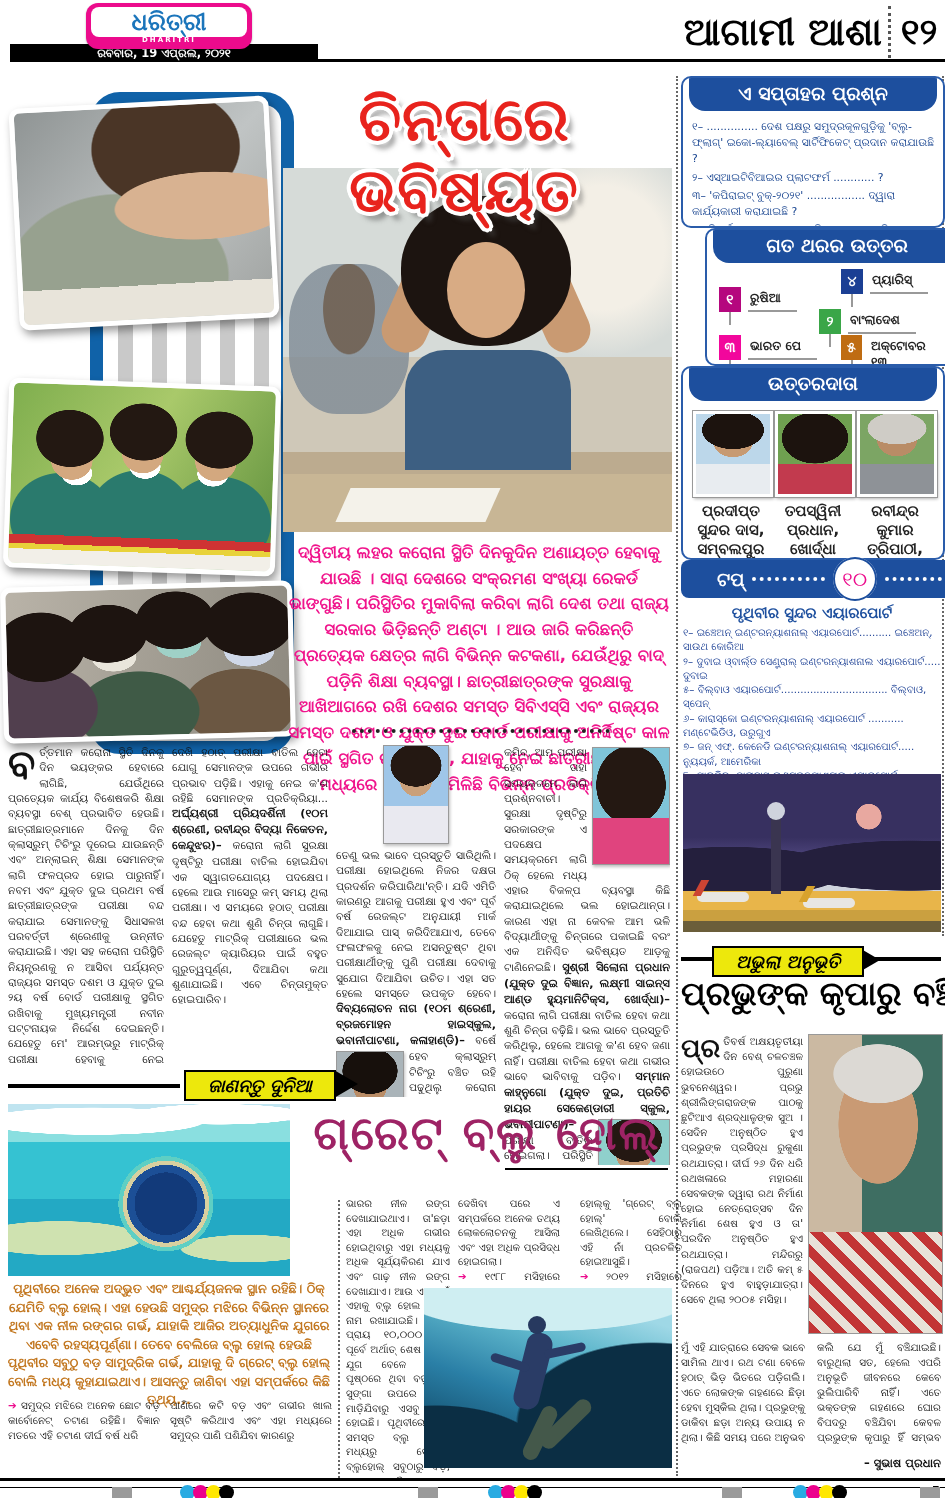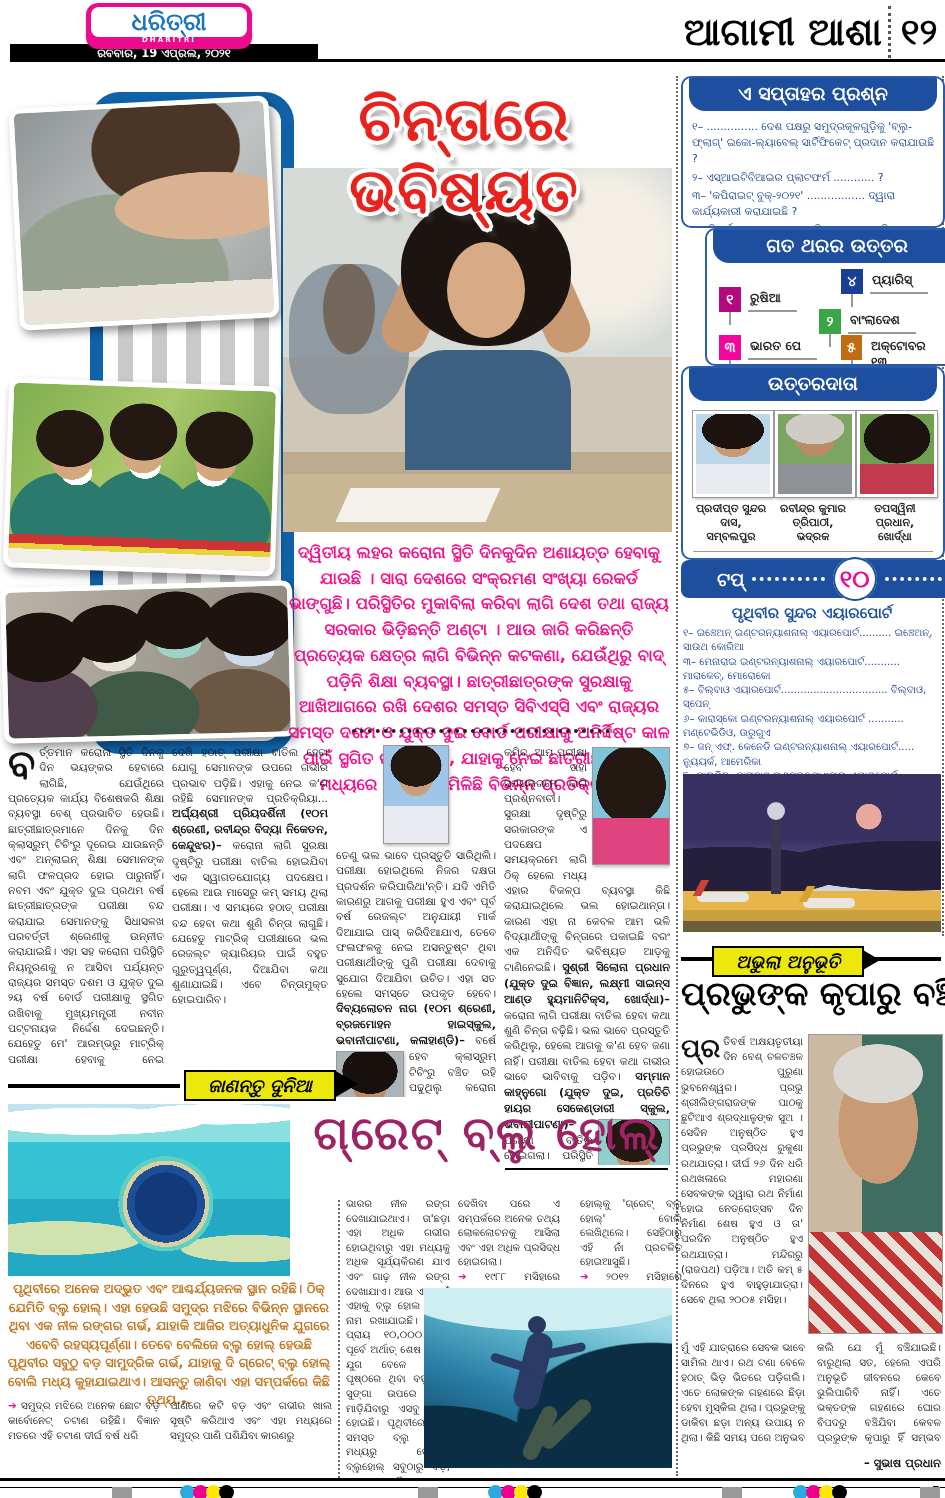--- a/index.html
+++ b/index.html
@@ -115,40 +115,40 @@
   .sbox-head{background:#1d4f9e;color:#fff;text-align:center;font-size:19px;font-weight:800;
       padding:4px 0 6px 0;border-radius:0 0 16px 16px;margin:0 6px;}
   .qlist{padding:8px 9px 6px 9px;color:#14418e;font-size:10.8px;line-height:1.5;font-weight:500;}
   .qlist div{margin-bottom:2px;}
   .chips{position:relative;height:100px;margin:6px 8px 0 8px;}
   .chip{position:absolute;display:flex;align-items:flex-start;}
   .chip-num{width:22px;height:25px;color:#fff;font-weight:800;font-size:14px;display:flex;align-items:center;justify-content:center;}
   .chip-label{margin:3px 0 0 7px;font-size:12.5px;font-weight:bold;color:#222;border-bottom:2px solid #999;padding:0 16px 4px 2px;}
   .chip-tail{position:absolute;left:10px;top:25px;width:2px;height:13px;background:#999;}
   .resp-row{display:flex;justify-content:space-between;padding:10px 10px 0 10px;}
-  .resp{width:76px;text-align:center;font-size:11px;line-height:1.25;font-weight:bold;color:#222;}
+  .resp{width:76px;text-align:center;font-size:15px;line-height:1.25;font-weight:bold;color:#222;}
   .resp .ph{width:74px;height:80px;border:3px solid #fff;outline:1px solid #999;box-shadow:1px 2px 3px rgba(0,0,0,.3);margin-bottom:5px;}
   .ph.r1{background:linear-gradient(180deg,transparent 0 62%,#e8ecf0 62%),
       radial-gradient(ellipse 42% 24% at 50% 20%,#1c130e 0 99%,transparent),
       radial-gradient(ellipse 27% 20% at 50% 34%,#c79a72 0 99%,transparent),#bcd7ea;}
   .ph.r2{background:linear-gradient(180deg,transparent 0 62%,#c23a4e 62%),
       radial-gradient(ellipse 45% 32% at 50% 30%,#1c130e 0 99%,transparent),
       radial-gradient(ellipse 25% 18% at 50% 33%,#caa07a 0 99%,transparent),#6fa050;}
   .ph.r3{background:linear-gradient(180deg,transparent 0 62%,#8e9297 62%),
       radial-gradient(ellipse 40% 20% at 50% 18%,#cfccc6 0 99%,transparent),
       radial-gradient(ellipse 27% 20% at 50% 33%,#b98c66 0 99%,transparent),#7ca564;}
   .resp-note{margin:8px 10px 6px 10px;border-top:1px solid #999;padding-top:5px;text-align:center;
       font-size:10.6px;color:#222;line-height:1.5;}
   .resp-note b{font-weight:800;}
   .topbar{left:681px;top:560px;width:260px;height:38px;background:#1d4f9e;border-radius:8px;
       display:flex;align-items:center;overflow:visible;padding-left:24px;}
   .topbar .tlabel{color:#fff;font-weight:800;font-size:19px;margin-left:12px;}
   .topbar .tdots{flex:1;border-top:4px dotted #fff;height:0;margin:0 8px;}
   .topbar .tcirc{width:44px;height:44px;border-radius:50%;background:#fff;box-shadow:0 0 0 2px #1d4f9e inset;
-      display:flex;align-items:center;justify-content:center;font-size:24px;font-weight:700;color:#ec0b8c;flex:0 0 44px;}
+      display:flex;align-items:center;justify-content:center;font-size:20px;font-weight:400;color:#ec0b8c;flex:0 0 44px;}
   .toplist-title{left:683px;top:604px;width:258px;text-align:center;font-size:15px;font-weight:800;color:#1d4f9e;}
   .toplist{left:683px;top:626px;width:260px;font-size:10.2px;color:#1b3f94;line-height:1.4;font-weight:500;}
   .airport{left:683px;top:774px;width:258px;height:158px;overflow:hidden;background:
       linear-gradient(180deg,transparent 0 74%,#e8b54a 74% 86%,#caa040 86% 93%,#6b5e3a 93%),
       radial-gradient(circle 13px at 72% 27%,#e8a8a0 0 96%,rgba(232,168,160,.4) 99%,transparent),
       radial-gradient(ellipse 45% 16% at 18% 62%,#241f3d 0 98%,transparent),
       radial-gradient(ellipse 50% 16% at 88% 58%,#241f3d 0 98%,transparent),
       radial-gradient(ellipse 48% 12% at 70% 70%,#cfd3dd 0 98%,transparent),
       linear-gradient(180deg,#373060 0 40%,#5d5390 62%,#8a6f9e 75%,#9f85a8);}
   .ap-tower{position:absolute;left:88px;top:40px;width:10px;height:80px;background:#3a3550;}
@@ -335,48 +335,48 @@
 
   <div class="abs sbox" style="top:366px;height:190px;">
     <div class="sbox-head">ଉତ୍ତରଦାତା</div>
     <div class="resp-row">
       <div class="resp">
         <div class="ph r1"></div>
         <div>ପ୍ରଦୀପ୍ତ ସୁନ୍ଦର ଦାସ,</div>
         <div>ସମ୍ବଲପୁର</div>
       </div>
       <div class="resp">
+        <div class="ph r2"></div>
+        <div>ତପସ୍ୱିନୀ ପ୍ରଧାନ,</div>
+        <div>ଖୋର୍ଦ୍ଧା</div>
+      </div>
+      <div class="resp">
         <div class="ph r3"></div>
         <div>ରବୀନ୍ଦ୍ର କୁମାର</div>
         <div>ତ୍ରିପାଠୀ, ଭଦ୍ରକ</div>
-      </div>
-      <div class="resp">
-        <div class="ph r2"></div>
-        <div>ତପସ୍ୱିନୀ ପ୍ରଧାନ,</div>
-        <div>ଖୋର୍ଦ୍ଧା</div>
       </div>
     </div>
     <div class="resp-note">
       <b>ସୂଚନା:</b>
       <span>ଆଗାମୀ ଆଶା ପୃଷ୍ଠା ପାଇଁ ଲେଖା ଓ ଫଟୋ ପଠାଇବା ଲାଗି</span><br>
       
       
     </div>
   </div>
 
   <div class="abs topbar">
     <span class="tlabel">ଟପ୍</span>
     <span class="tdots"></span>
     <span class="tcirc">୧୦</span>
     <span class="tdots"></span>
   </div>
   <div class="abs toplist-title">ପୃଥିବୀର ସୁନ୍ଦର ଏୟାରପୋର୍ଟ</div>
   <div class="abs toplist">
     <div>୧– ଇଞ୍ଚେଅନ୍ ଇଣ୍ଟରନ୍ୟାଶନାଲ୍ ଏୟାରପୋର୍ଟ.......... ଇଞ୍ଚେଅନ୍, ସାଉଥ କୋରିଆ</div>
-    <div>୩– ମେନାରାଇ ଇଣ୍ଟରନ୍ୟାଶନାଲ୍ ଏୟାରପୋର୍ଟ........... ମାରାକେଚ୍, ମୋରୋକୋ</div>
+    <div>୨– ଦୁବାଇ ଓ୍ବାର୍ଲ୍ଡ ସେଣ୍ଟ୍ରାଲ୍ ଇଣ୍ଟରନ୍ୟାଶନାଲ ଏୟାରପୋର୍ଟ..... ଦୁବାଇ</div>
     <div>୫– ବିଲ୍‌ବାଓ ଏୟାରପୋର୍ଟ................................. ବିଲ୍‌ବାଓ, ସ୍ପେନ୍</div>
     <div>୬– କାରାସ୍କୋ ଇଣ୍ଟରନ୍ୟାଶନାଲ୍ ଏୟାରପୋର୍ଟ ........... ମଣ୍ଟେଭିଡିଓ, ଉରୁଗୁଏ</div>
     <div>୭– ଜନ୍ ଏଫ୍. କେନେଡି ଇଣ୍ଟରନ୍ୟାଶନାଲ୍ ଏୟାରପୋର୍ଟ..... ନ୍ୟୁୟର୍କ, ଆମେରିକା</div>
     <div>୮– ମାଡ୍ରିଡ୍- ବାରାଜାସ୍ ଇଣ୍ଟରନ୍ୟାଶନାଲ୍ ଏୟାରପୋର୍ଟ..... ମାଡ୍ରିଡ୍, ସ୍ପେନ୍</div>
     <div>୯– ବେଜିଂ କ୍ୟାପିଟାଲ୍ ଇଣ୍ଟରନ୍ୟାଶନାଲ୍ ଏୟାରପୋର୍ଟ ...... ବେଜିଂ, ଚାଇନା</div>
     <div>୧୦– କାନ୍ସାଇ ଇଣ୍ଟରନ୍ୟାଶନାଲ୍ ଏୟାରପୋର୍ଟ................ ଓସାକା, ଜାପାନ</div>
   </div>
   <div class="abs airport">
     <div class="ap-tower"></div>
     <div class="ap-dome"></div>

